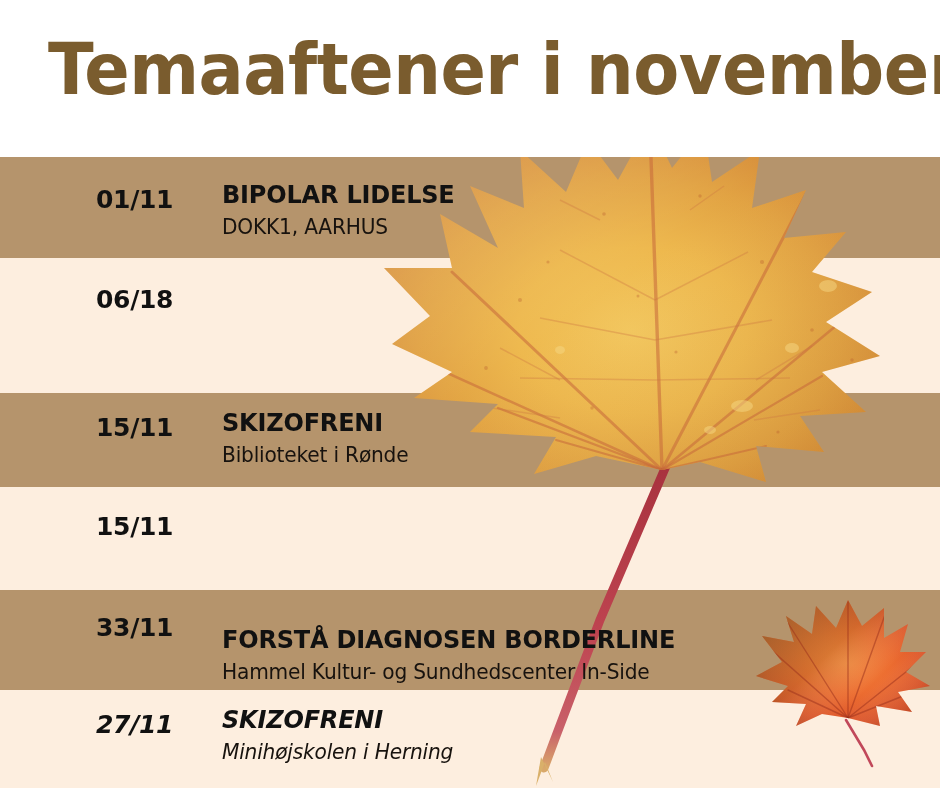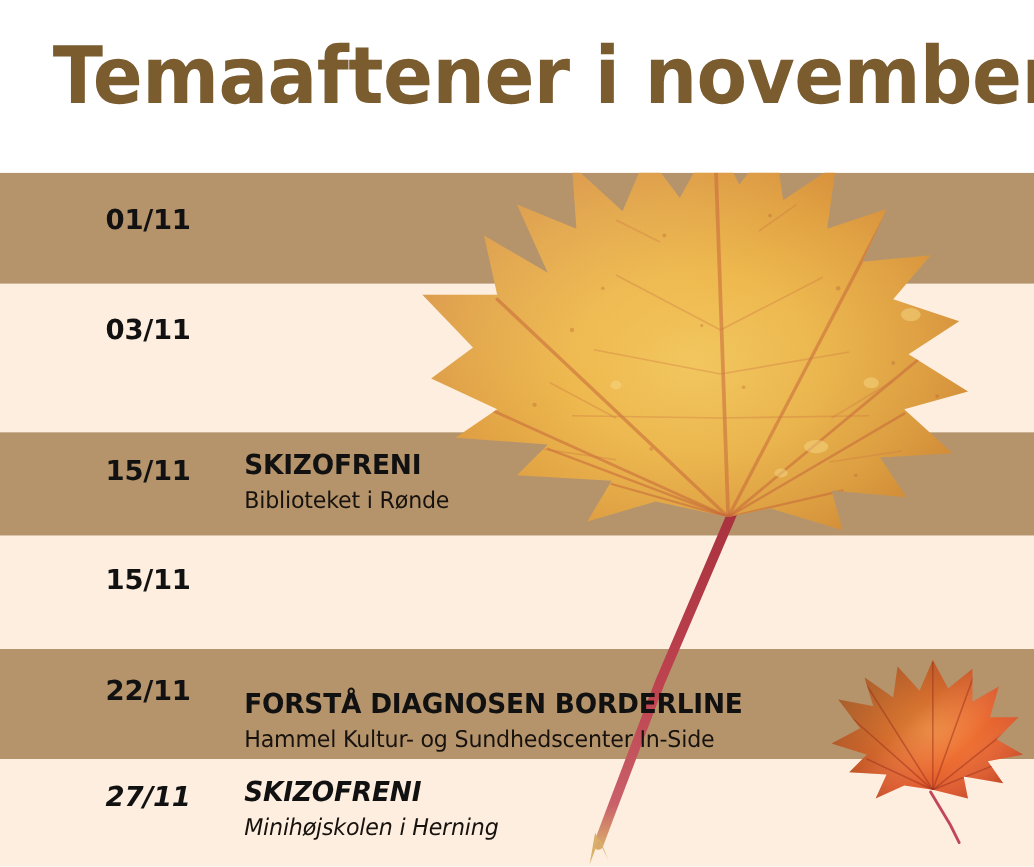--- a/index.html
+++ b/index.html
@@ -288,40 +288,44 @@
   </svg>
 
   <div class="title-area">
     <h1 class="poster-title">Temaaftener i november</h1>
   </div>
 
   <div class="rows">
 
     <div class="row" style="top:157px;height:101px;">
       <div class="row-date" style="top:28px;">01/11</div>
+      <div class="row-body" style="top:22px;">
+        <div class="row-title">BIPOLAR LIDELSE</div>
+        <div class="row-venue">DOKK1, AARHUS</div>
+      </div>
     </div>
 
     <div class="row" style="top:258px;height:135px;">
-      <div class="row-date" style="top:27px;">03/11</div>
+      <div class="row-date" style="top:27px;">06/18</div>
     </div>
 
     <div class="row" style="top:393px;height:94px;">
       <div class="row-date" style="top:20px;">15/11</div>
       <div class="row-body" style="top:14px;">
         <div class="row-title">SKIZOFRENI</div>
         <div class="row-venue">Biblioteket i Rønde</div>
       </div>
     </div>
 
     <div class="row" style="top:487px;height:103px;">
       <div class="row-date" style="top:25px;">15/11</div>
     </div>
 
     <div class="row" style="top:590px;height:100px;">
-      <div class="row-date" style="top:23px;">22/11</div>
+      <div class="row-date" style="top:23px;">33/11</div>
       <div class="row-body" style="top:34px;">
         <div class="row-title">FORSTÅ DIAGNOSEN BORDERLINE</div>
         <div class="row-venue">Hammel Kultur- og Sundhedscenter In-Side</div>
       </div>
     </div>
 
     <div class="row" style="top:690px;height:98px;font-style:italic;">
       <div class="row-date" style="top:20px;">27/11</div>
       <div class="row-body" style="top:14px;">
         <div class="row-title">SKIZOFRENI</div>

